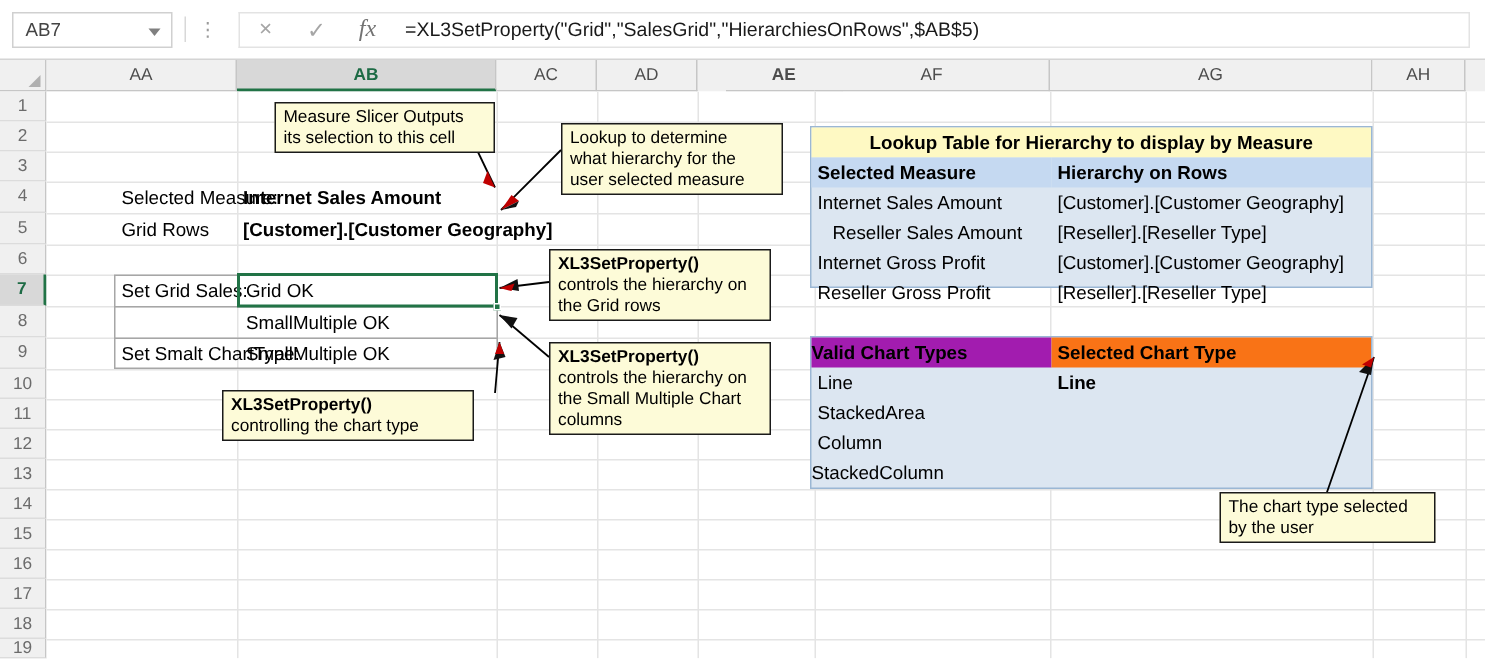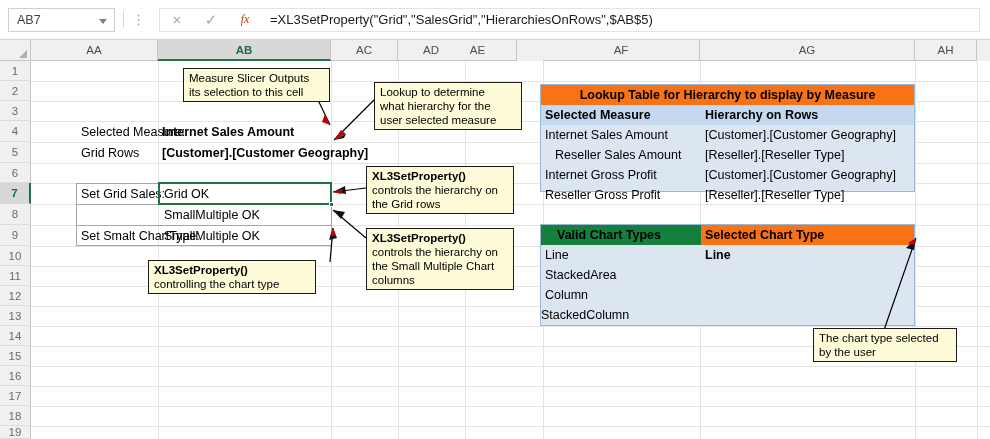--- a/index.html
+++ b/index.html
@@ -30,21 +30,21 @@
   }
   .vsep { width:1px; height:17px; background:#d8d8d8; margin:0 8px; }
   .dots { color:#9a9a9a; font-size:13px; letter-spacing:0; line-height:8px;
           width:10px; text-align:center; }
   #fx-group { display:flex; align-items:center; height:24px;
               border:1px solid #e3e3e3; border-right:none;
               background:#fff; }
   .fxbtn { width:34px; height:22px; display:flex; align-items:center;
            justify-content:center; color:#a6a6a6; font-size:15px; }
   .fxbtn.italic { font-style:italic; font-family:"Liberation Serif", serif;
-                  font-size:12px; color:#c2410c; }
+                  font-size:16px; color:#737373; }
   #formula-input {
     flex:1; height:24px; border:1px solid #e3e3e3; border-left:none;
     background:#fff; display:flex; align-items:center;
     padding-left:8px; font-size:13px; color:#1a1a1a;
     margin-right:10px; white-space:nowrap; overflow:hidden;
   }
 
   
   #col-head {
     position:absolute; left:0; top:40px; width:990px; height:21px;
@@ -96,21 +96,21 @@
   .frame-box { position:absolute; border:1px solid #a6a6a6; }
   .sel-cell {
     position:absolute; border:2px solid #217346; background:transparent;
   }
   .sel-handle { position:absolute; width:5px; height:5px; background:#217346;
                 border:1px solid #fff; }
 
   
   .btable { position:absolute; border:1px solid #9bb7d4;
             background:#dce6f1; }
-  .btitle { position:absolute; background:#f97316; font-weight:bold;
+  .btitle { position:absolute; background:#fef9c3; font-weight:bold;
             font-size:12.5px; color:#000; display:flex; align-items:center;
             white-space:nowrap; }
   .bhead { position:absolute; background:#c5d9f1; font-weight:bold;
            font-size:12.5px; color:#000; display:flex; align-items:center;
            white-space:nowrap; }
   .bcell { position:absolute; font-size:12.5px; color:#000;
            display:flex; align-items:center; white-space:nowrap; }
   .bcell.b { font-weight:bold; }
 
   
@@ -148,21 +148,21 @@
 
   <div id="col-head">
     <div id="corner-box">
       <span class="tri"></span>
     </div>
     <div id="colh-host">
         <div class="colh" style="left: 31px; width: 127px;">AA</div>
         <div class="colh sel" style="left: 158px; width: 173px;">AB</div>
         <div class="colh" style="left: 331px; width: 67px;">AC</div>
         <div class="colh" style="left: 398px; width: 67px;">AD</div>
-        <div class="colh" style="left: 439px; width: 78px;">AE</div>
+        <div class="colh" style="left: 484px; width: 78px; font-weight: bold;">AE</div>
         <div class="colh" style="left: 543px; width: 157px;">AF</div>
         <div class="colh" style="left: 700px; width: 215px;">AG</div>
         <div class="colh" style="left: 915px; width: 62px;">AH</div>
       </div>
   </div>
 
   <div id="row-head">
     <div id="rowh-host">
         <div class="rowh" style="top: 0px; height: 20px;">1</div>
         <div class="rowh" style="top: 20px; height: 20px;">2</div>
@@ -245,21 +245,21 @@
     <div class="bcell" style="left:670px; top:64px; width:213px; height:20px; padding-left:4px;">[Customer].[Customer Geography]</div>
     <div class="bcell" style="left:510px; top:84px; width:160px; height:20px; padding-left:14px;">Reseller Sales Amount</div>
     <div class="bcell" style="left:670px; top:84px; width:213px; height:20px; padding-left:4px;">[Reseller].[Reseller Type]</div>
     <div class="bcell" style="left:510px; top:104px; width:160px; height:20px; padding-left:4px;">Internet Gross Profit</div>
     <div class="bcell" style="left:670px; top:104px; width:213px; height:20px; padding-left:4px;">[Customer].[Customer Geography]</div>
     <div class="bcell" style="left:510px; top:124px; width:160px; height:20px; padding-left:4px;">Reseller Gross Profit</div>
     <div class="bcell" style="left:670px; top:124px; width:213px; height:20px; padding-left:4px;">[Reseller].[Reseller Type]</div>
 
     <div class="btable" style="left:509px; top:163px; width:375px; height:102px;">
     </div>
-    <div class="bhead" style="left:510px; top:164px; width:160px; height:20px; padding-left:16px; background:#15803d;">Valid Chart Types</div>
+    <div class="bhead" style="left:510px; top:164px; width:160px; height:20px; padding-left:0; background:#a21caf;">Valid Chart Types</div>
     <div class="bhead" style="left:670px; top:164px; width:213px; height:20px; padding-left:4px; background:#f97316;">Selected Chart Type</div>
 
     <div class="bcell" style="left:510px; top:184px; width:160px; height:20px; padding-left:4px;">Line</div>
     <div class="bcell b" style="left:670px; top:184px; width:213px; height:20px; padding-left:4px;">Line</div>
     <div class="bcell" style="left:510px; top:204px; width:160px; height:20px; padding-left:4px;">StackedArea</div>
     <div class="bcell" style="left:510px; top:224px; width:160px; height:20px; padding-left:4px;">Column</div>
     <div class="bcell" style="left:494px; top:244px; width:160px; height:20px; padding-left:4px;margin-left:12px;">StackedColumn</div>
   </div>
 
   <svg id="arrows" viewBox="0 0 990 439">

